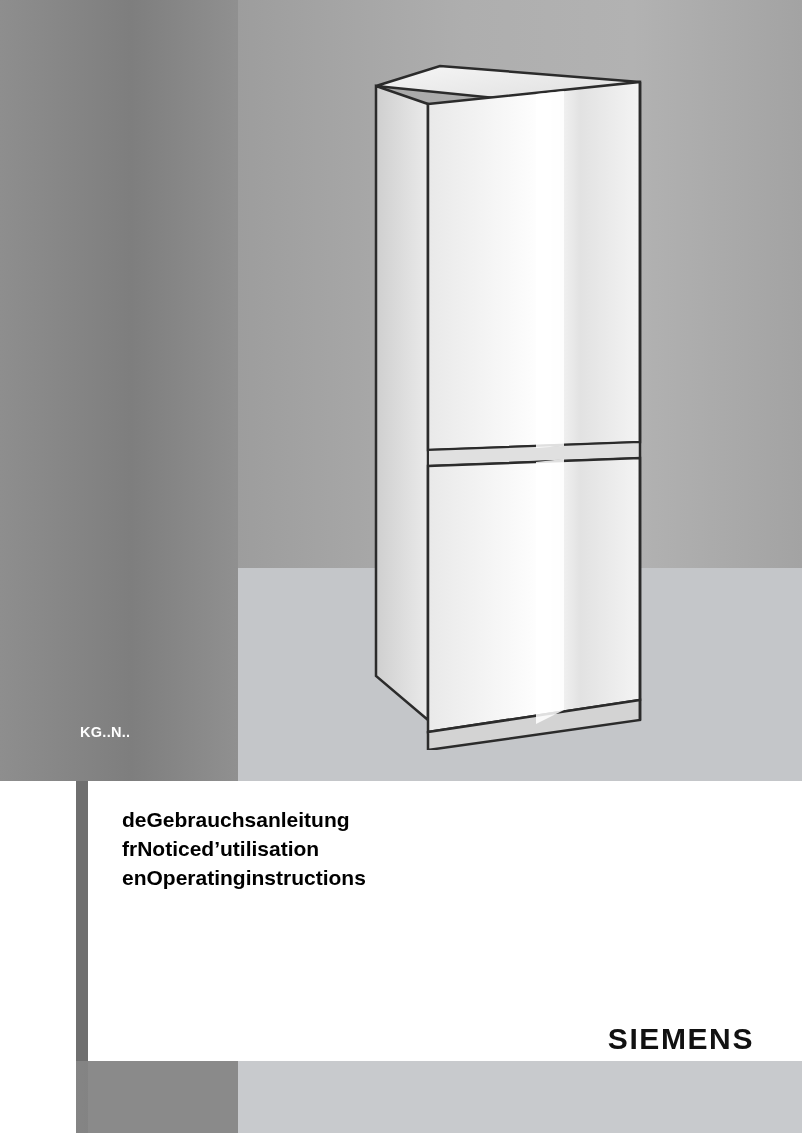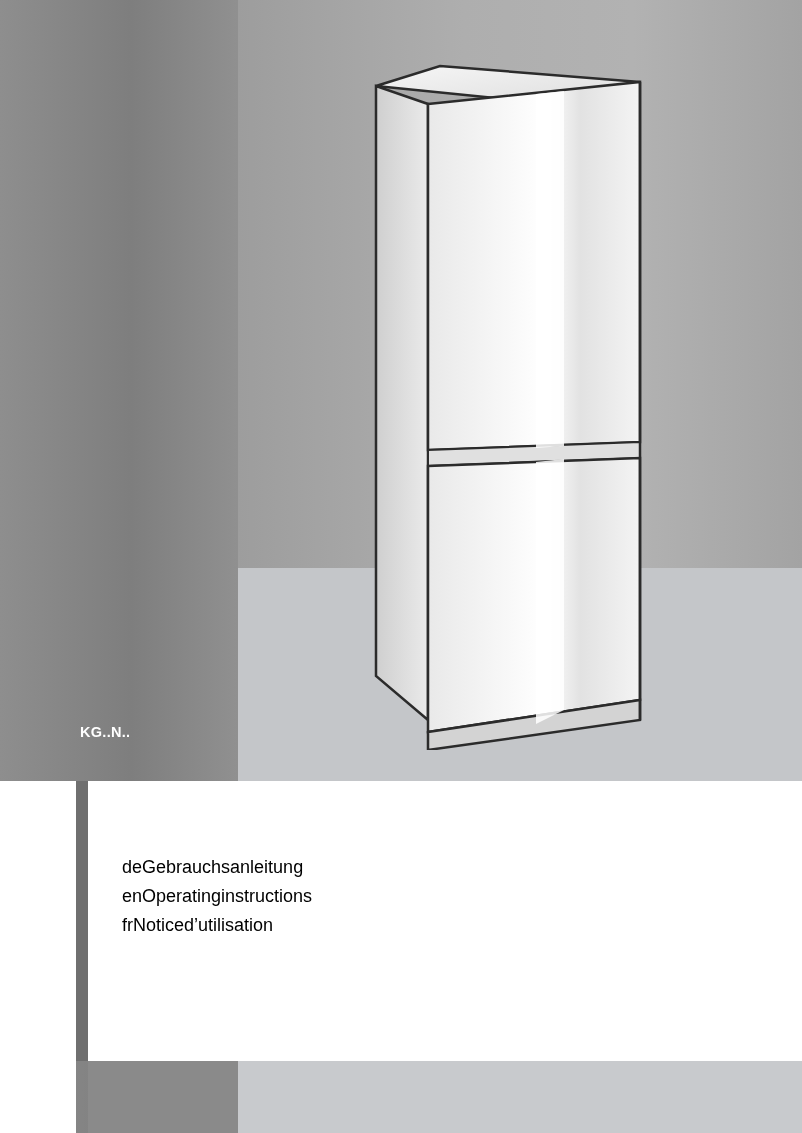--- a/index.html
+++ b/index.html
@@ -125,26 +125,25 @@
     top: 724px;
     font-size: 14.5px;
     font-weight: bold;
     color: #ffffff;
     letter-spacing: 0.3px;
   }
 
   .lang-block {
     position: absolute;
     top: 805px;
-    font-size: 18px;
-    font-weight: normal;
+    font-size: 21px;
+    font-weight: bold;
     color: #000000;
     line-height: 29px;
     white-space: nowrap;
-    margin-top: 48px;
   }
   .lang-col-1 { left: 122px; }
   .lang-col-2 { left: 438px; }
   .lang-line {
     display: block;
   }
 
   .brand {
     position: absolute;
     right: 48px;
@@ -211,21 +210,22 @@
         <polygon points="168,402 196,399 196,650 168,664" fill="#ffffff" opacity="0.85"></polygon>
       </svg>
     </div>
   </div>
 
   <div class="content"></div>
   <div class="content-bottom-grey"></div>
 
   <div class="lang-block lang-col-1">
     <span class="lang-line"><span>de</span><span>Gebrauchsanleitung</span></span>
+    <span class="lang-line"><span>fr</span><span>Noticed’utilisation</span></span>
     <span class="lang-line"><span>en</span><span>Operatinginstructions</span></span>
-    <span class="lang-line"><span>fr</span><span>Noticed’utilisation</span></span>
   </div>
 
   <div class="lang-block lang-col-2">
   </div>
 
+  <div class="brand">SIEMENS</div>
 
 </div>
 
 </body></html>

